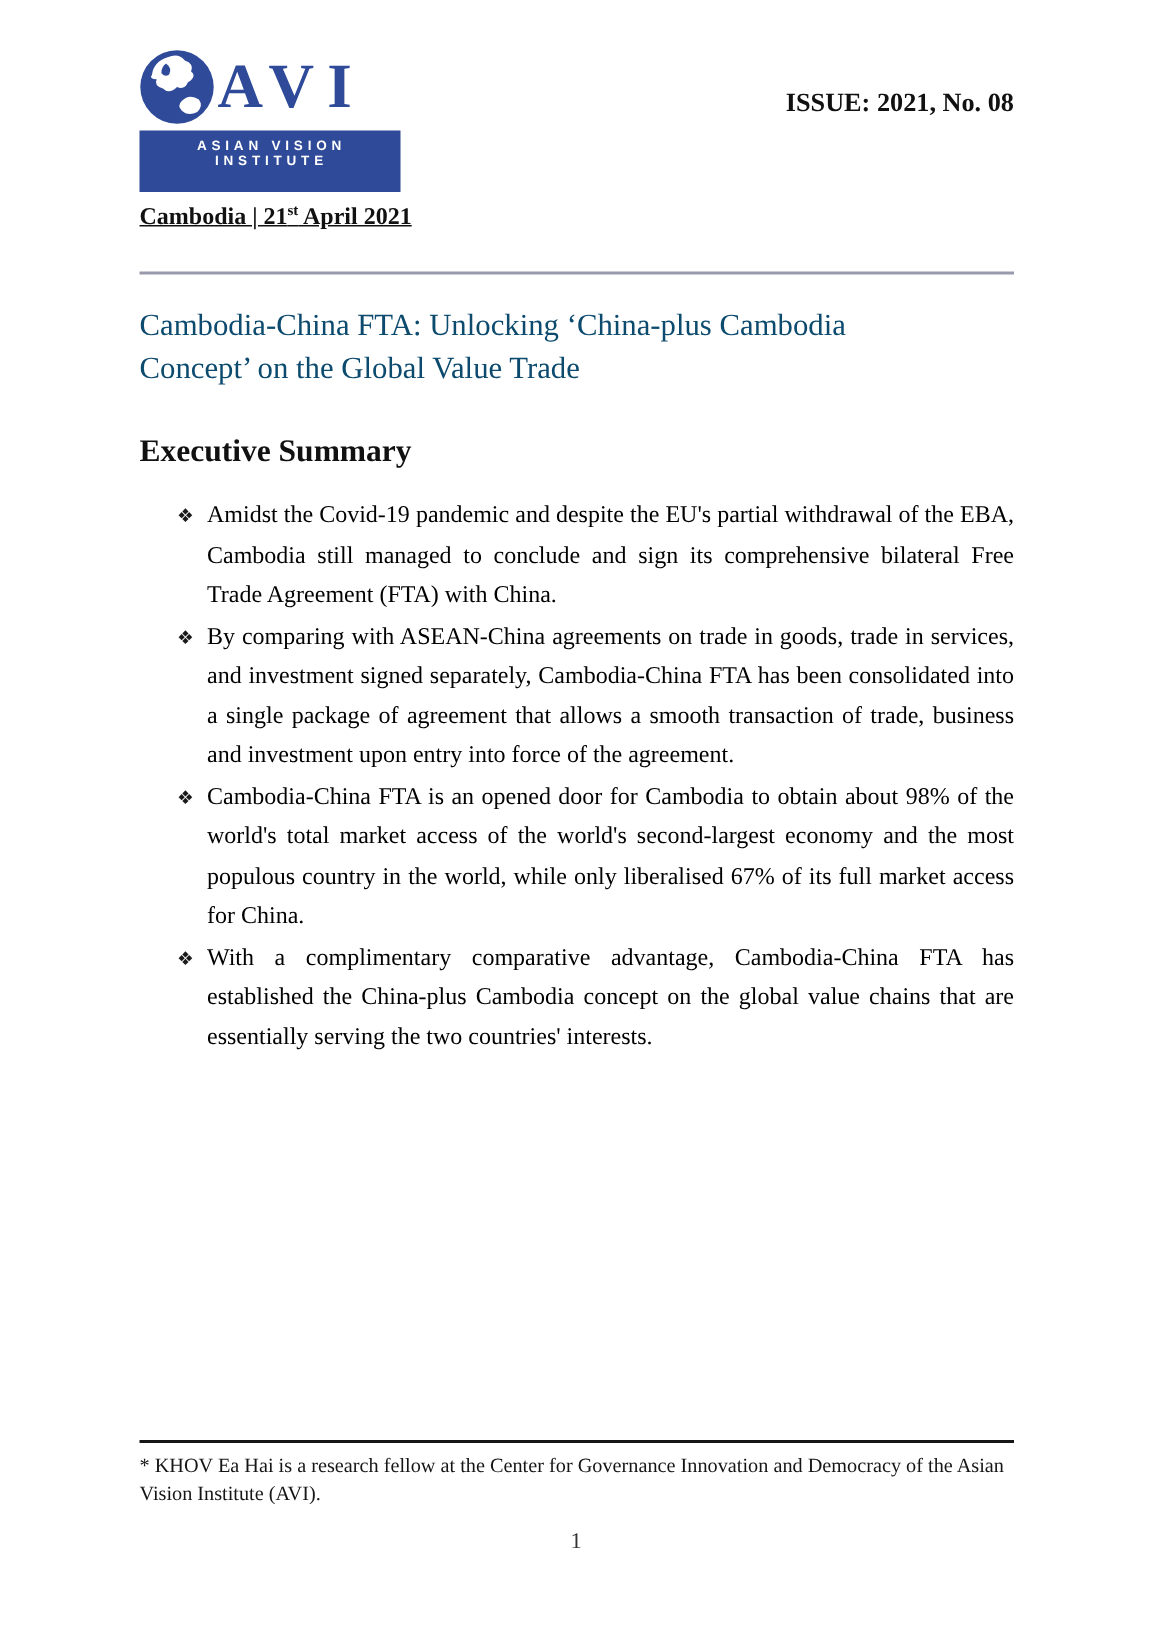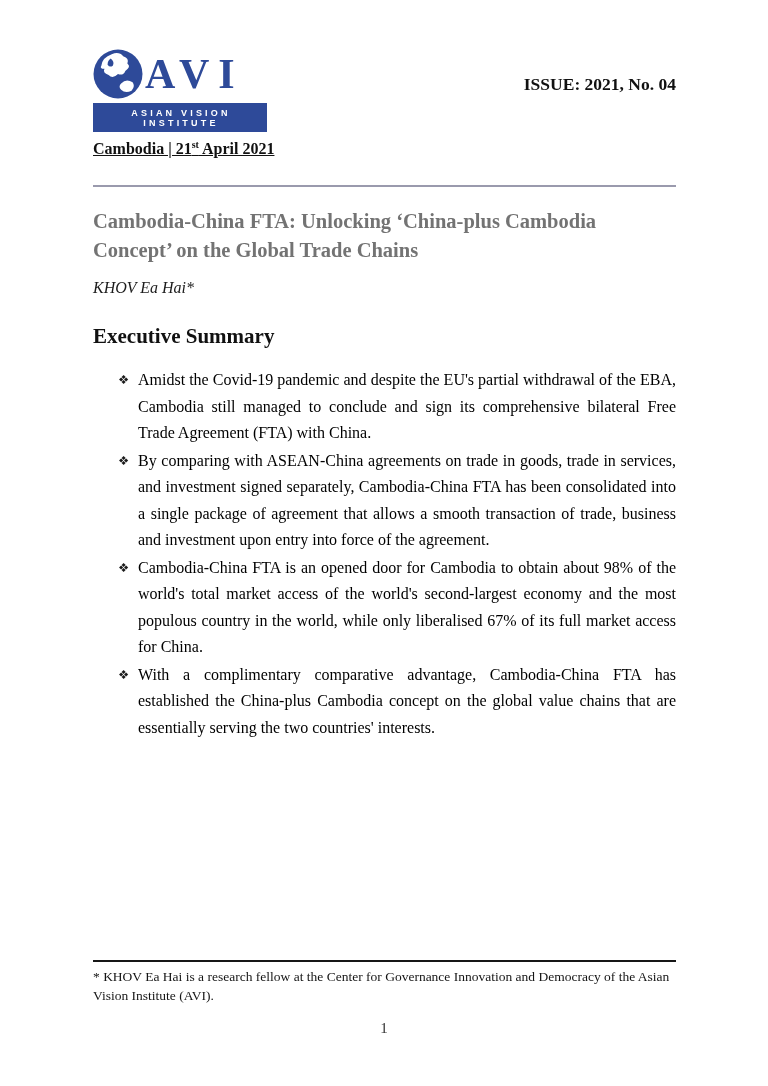--- a/index.html
+++ b/index.html
@@ -9,21 +9,20 @@
     width: 768px;
     height: 1086px;
     margin: 0 auto;
     background: #ffffff;
     font-family: "Liberation Serif", "DejaVu Serif", serif;
     color: #1f1f1f;
     overflow: hidden;
   }
   .content {
     padding: 33px 92px 0 93px;
-    margin-top: 16px;
   }
   
   .header-row {
     display: flex;
     justify-content: space-between;
     align-items: flex-start;
   }
   .logo-block { width: 174px; }
   .logo-top {
     display: flex;
@@ -42,21 +41,21 @@
   }
   .logo-bar {
     margin-top: 4px;
     background: #2e4a99;
     color: #ffffff;
     font-family: "Liberation Sans", sans-serif;
     font-weight: bold;
     font-size: 9px;
     letter-spacing: 3.2px;
     text-align: center;
-    padding: 5px 0 4px 2px;
+    padding: 5px 0 16px 2px;
   }
   .issue-label {
     margin-top: 25px;
     font-weight: bold;
     font-size: 17.5px;
     color: #111;
     white-space: nowrap;
   }
   
   .masthead-title {
@@ -76,24 +75,24 @@
   .dateline sup { font-size: 10px; }
   .rule-gray {
     margin-top: 27px;
     height: 2px;
     background: #9a9aad;
     border: 0;
   }
   
   .article-title {
     margin-top: 20px;
-    font-weight: bold;
+    font-weight: normal;
     font-size: 20.5px;
     line-height: 29px;
-    color: #737373;
+    color: #0c4a6e;
   }
   .author {
     margin-top: 14px;
     font-style: italic;
     font-size: 16px;
     color: #1c1c1c;
   }
   .section-heading {
     margin-top: 27px;
     font-weight: bold;
@@ -160,32 +159,31 @@
             <circle cx="24" cy="24" r="23.5" fill="#2e4a99"></circle>
             <path fill="#ffffff" d="M8 16 Q9 8 18 5 Q25 2 29 7 Q35 9 33 14 Q37 17 31 21
                      Q29 26 24 24 Q19 29 15 25 Q9 23 11 19 Q6 19 8 16 Z"></path>
             <path fill="#ffffff" d="M27 33 Q32 28 38 32 Q41 36 37 40 Q31 43 27 39 Q24 36 27 33 Z"></path>
             <path fill="#2e4a99" d="M17 9 Q21 12 19 16 Q16 18 14 15 Q14 11 17 9 Z"></path>
           </svg>
           <span class="logo-acronym">AVI</span>
         </div>
         <div class="logo-bar">ASIAN VISION INSTITUTE</div>
       </div>
-      <div class="issue-label">ISSUE: 2021, No. 04</div>
+      <div class="issue-label">ISSUE: 2021, No. 08</div>
     </div>
 
     <div class="dateline"><span>Cambodia | 21</span><sup>st</sup><span> April 2021</span></div>
 
     <hr class="rule-gray">
 
     <h2 class="article-title">
       <div>Cambodia-China FTA: Unlocking ‘China-plus Cambodia</div>
-      <div>Concept’ on the Global Trade Chains</div>
+      <div>Concept’ on the Global Value Trade</div>
     </h2>
-    <div class="author">KHOV Ea Hai*</div>
 
     <h3 class="section-heading">Executive Summary</h3>
 
     <ul class="bullet-list">
       <li class="bullet">
         <span class="marker">❖</span>
         <span class="btext">Amidst the Covid-19 pandemic and despite the EU's partial withdrawal of the EBA, Cambodia still managed to conclude and sign its comprehensive bilateral Free Trade Agreement (FTA) with China.</span>
       </li>
       <li class="bullet">
         <span class="marker">❖</span>

